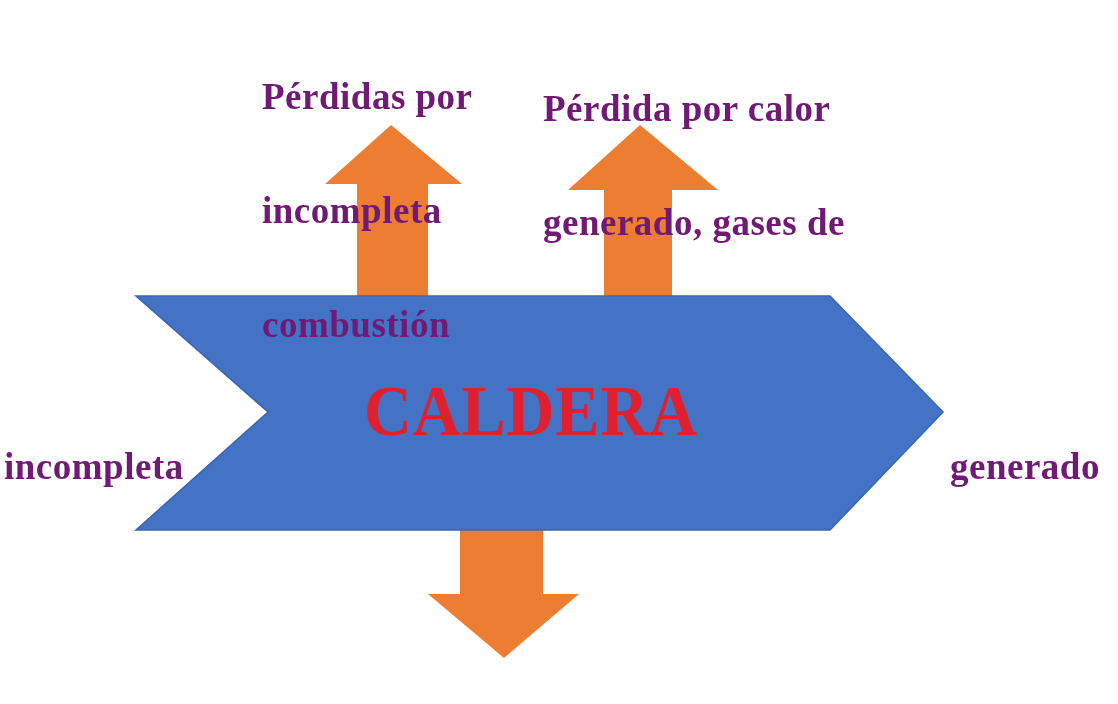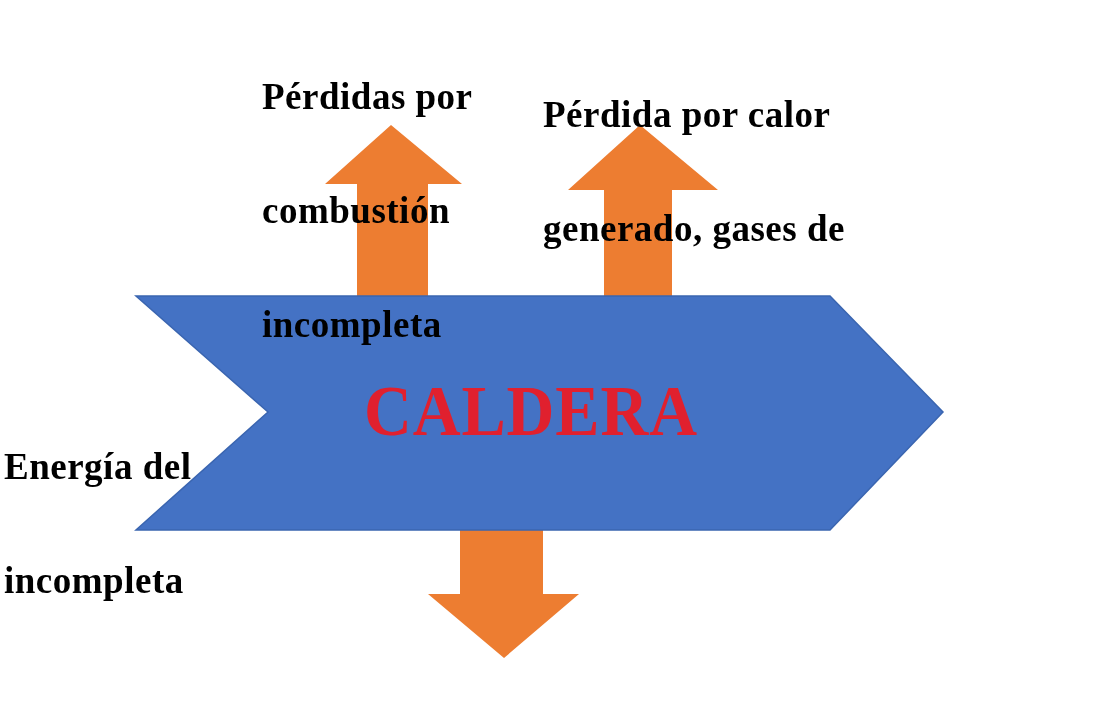--- a/index.html
+++ b/index.html
@@ -3,21 +3,21 @@
   <meta charset="utf-8">
   <style>
     html, body { margin: 0; padding: 0; background: #ffffff; }
     body { width: 1118px; height: 704px; position: relative; overflow: hidden; }
     .canvas { position: absolute; left: 0; top: 0; width: 1118px; height: 704px; }
     svg.shapes { position: absolute; left: 0; top: 0; }
     .label {
       position: absolute;
       font-family: "Liberation Serif", "DejaVu Serif", serif;
       font-weight: bold;
-      color: #000000;
+      color: #701a75;
       font-size: 37px;
       line-height: 38px;
       white-space: pre;
       letter-spacing: 0.5px;
     }
     .title {
       position: absolute;
       font-family: "Liberation Serif", "DejaVu Serif", serif;
       font-weight: bold;
       font-size: 72px;
@@ -39,34 +39,34 @@
     <polygon points="640,125 718,190 672,190 672,298 604,298 604,190 568,190" fill="#ED7D31"></polygon>
 
     <polygon points="460,528 543,528 543,594 579,594 504,658 428,594 460,594" fill="#ED7D31"></polygon>
 
     <polygon points="136,296 830,296 943,412 830,530 136,530 268,412" fill="#4472C4" stroke="#3a65b0" stroke-width="1.5"></polygon>
   </svg>
 
   <div class="title" style="left:364px; top:375px; color:#E0202E;">CALDERA</div>
 
   <div class="label" style="left:4px; top:372px;">
-    <div>Energía del</div>
     <div>incompleta</div>
   </div>
 
   <div class="label" style="left:950px; top:372px;">
+    <div>generado</div>
   </div>
 
   <div class="label" style="left:262px; top:2px;">
     <div>Pérdidas por</div>
+    <div>incompleta</div>
     <div>combustión</div>
-    <div>incompleta</div>
   </div>
 
-  <div class="label" style="left:543px; top:20px;">
+  <div class="label" style="left:543px; top:14px;">
     <div>Pérdida por calor</div>
     <div>generado, gases de</div>
   </div>
 
   <div class="label" style="left:208px; top:660px;">
     
   </div>
 
 </div>
 

